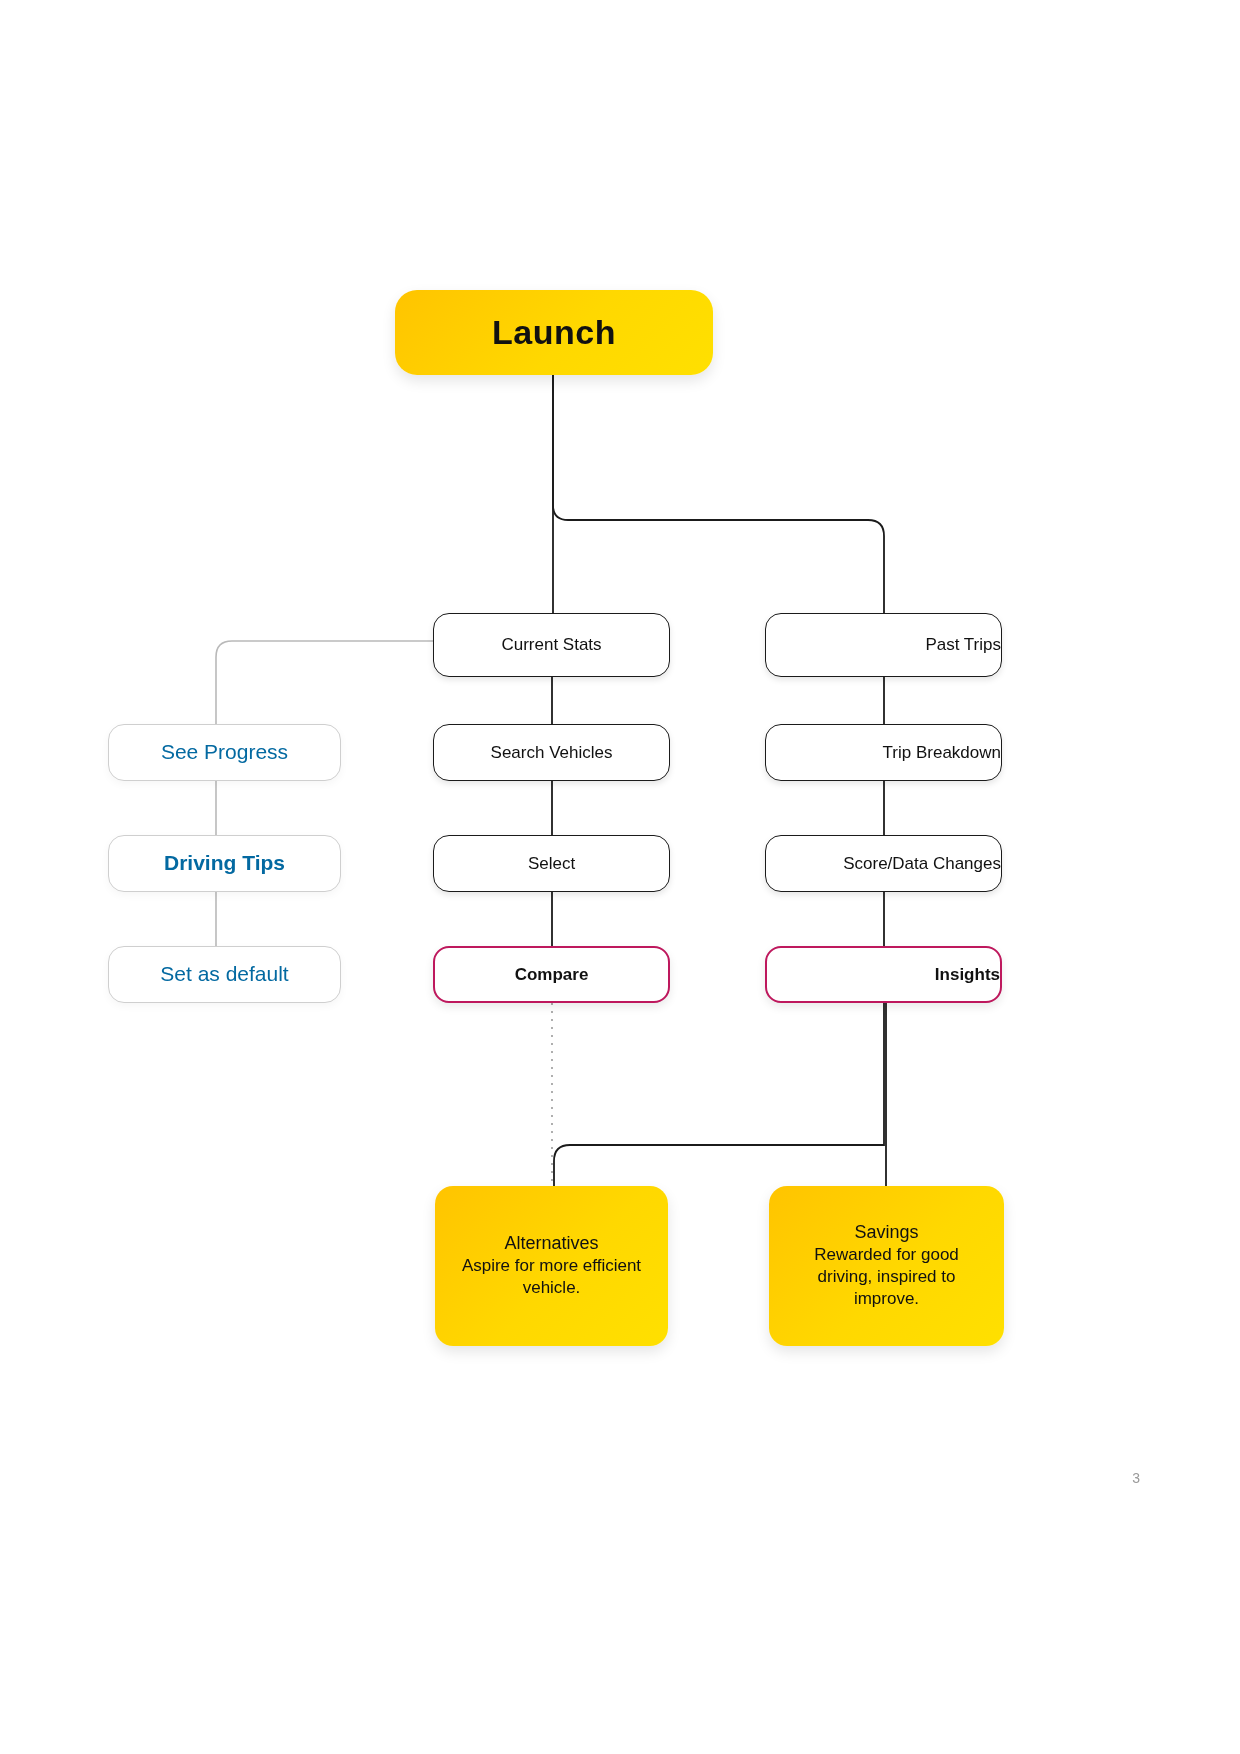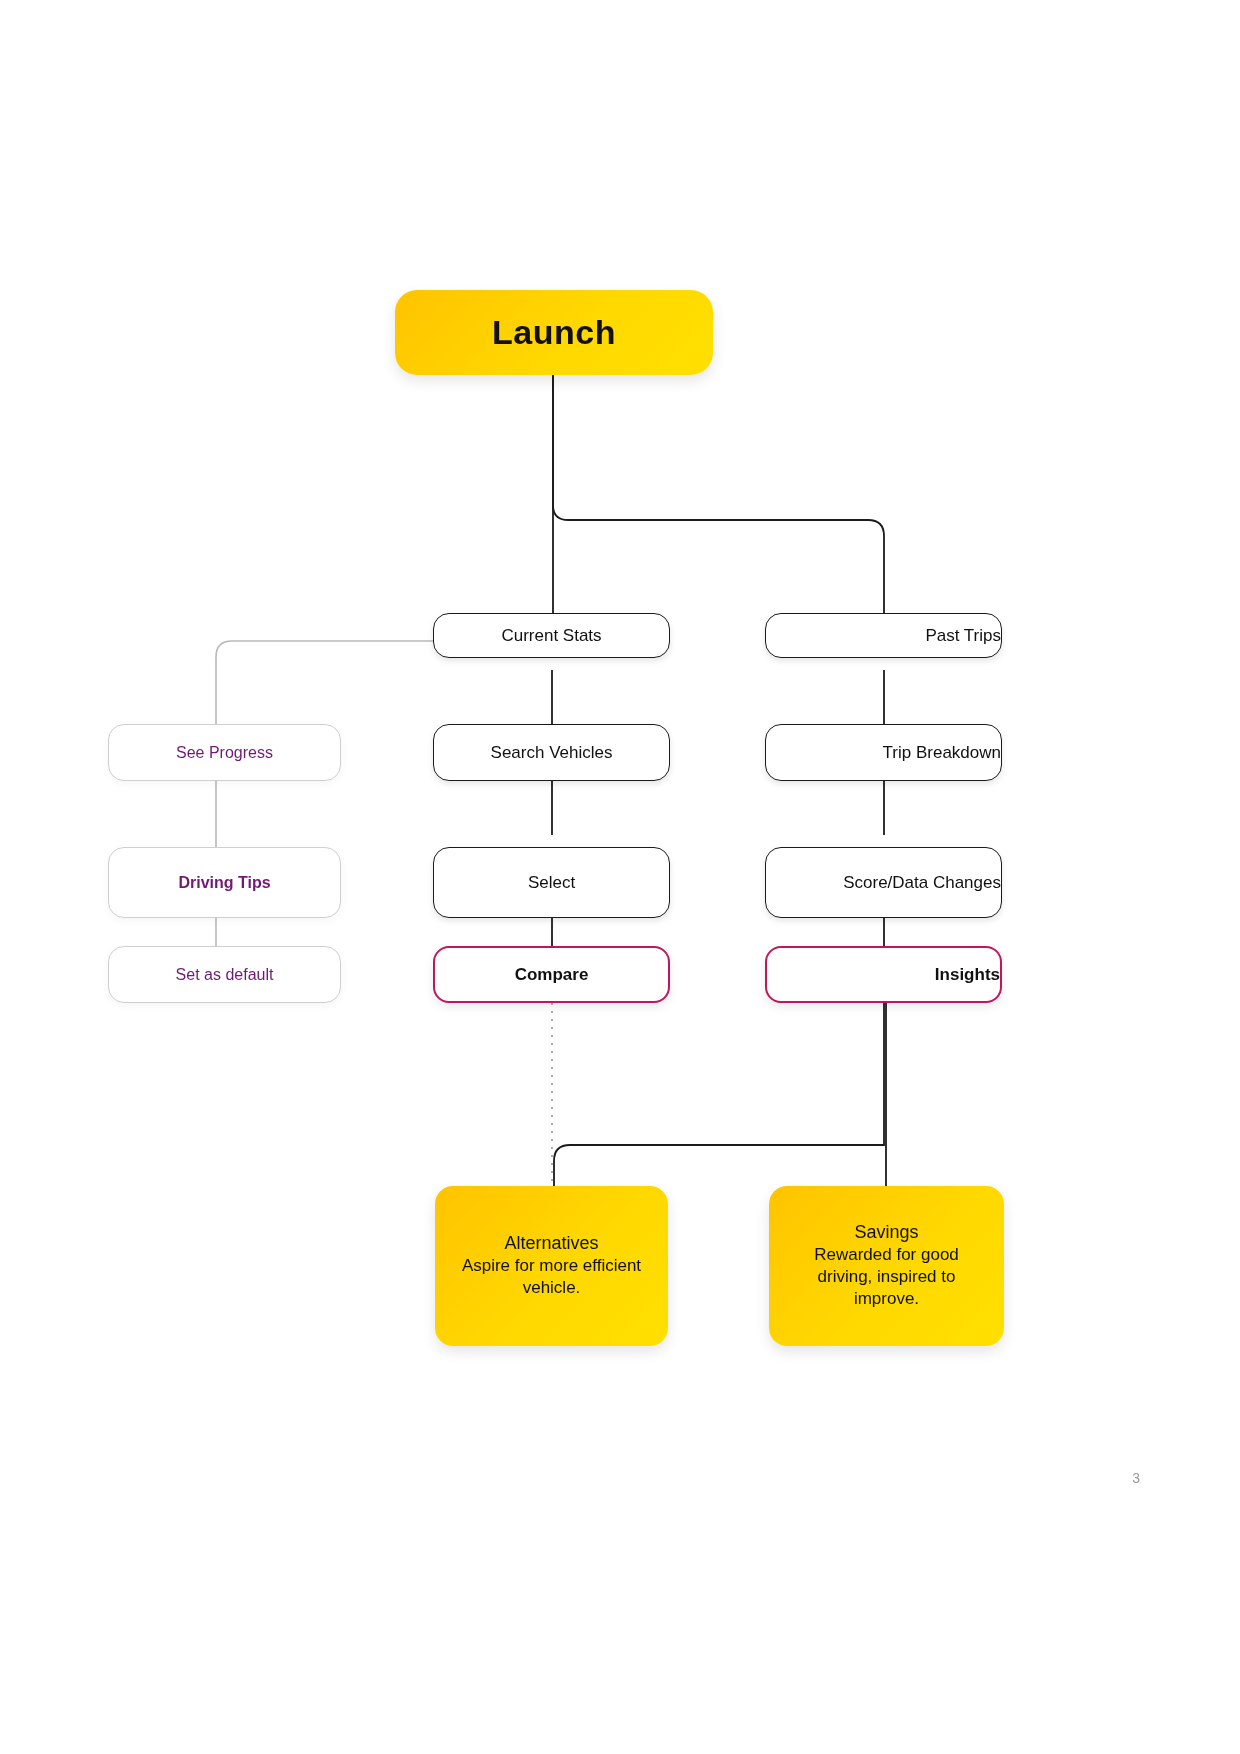--- a/index.html
+++ b/index.html
@@ -79,46 +79,46 @@
     box-shadow: 0 4px 10px rgba(0,0,0,0.09);
     font-size: 17px;
   }
   .node.soft .node-title {
     font-weight: bold;
   }
 
   
   .node.muted {
     border: 1.4px solid #cfcfcf;
-    color: #701a75;
+    color: #0369a1;
     box-shadow: 0 3px 8px rgba(0,0,0,0.04);
-    font-size: 16px;
+    font-size: 21px;
   }
   .node.muted.bold .node-title {
     font-weight: bold;
   }
 
   .node-title {
     line-height: 1.25;
   }
   .node-desc {
     font-size: 17px;
     line-height: 1.32;
     margin-top: 0;
     padding: 0 26px;
   }
 
   
   .col-left   { left: 108px;  width: 233px; }
   .col-mid    { left: 433px;  width: 237px; }
   .col-right  { left: 765px;  width: 237px; align-items: flex-end; }
 
-  .r1 { top: 613px;  height: 45px; }
+  .r1 { top: 613px;  height: 64px; }
   .r2 { top: 724px;  height: 57px; }
-  .r3 { top: 835px;  height: 71px; margin-top: 12px; }
+  .r3 { top: 835px;  height: 57px; }
   .r4 { top: 946px;  height: 57px; }
 
   #node-alternatives {
     left: 435px;
     top: 1186px;
     width: 233px;
     height: 160px;
     border-radius: 18px;
   }
   #node-savings {

